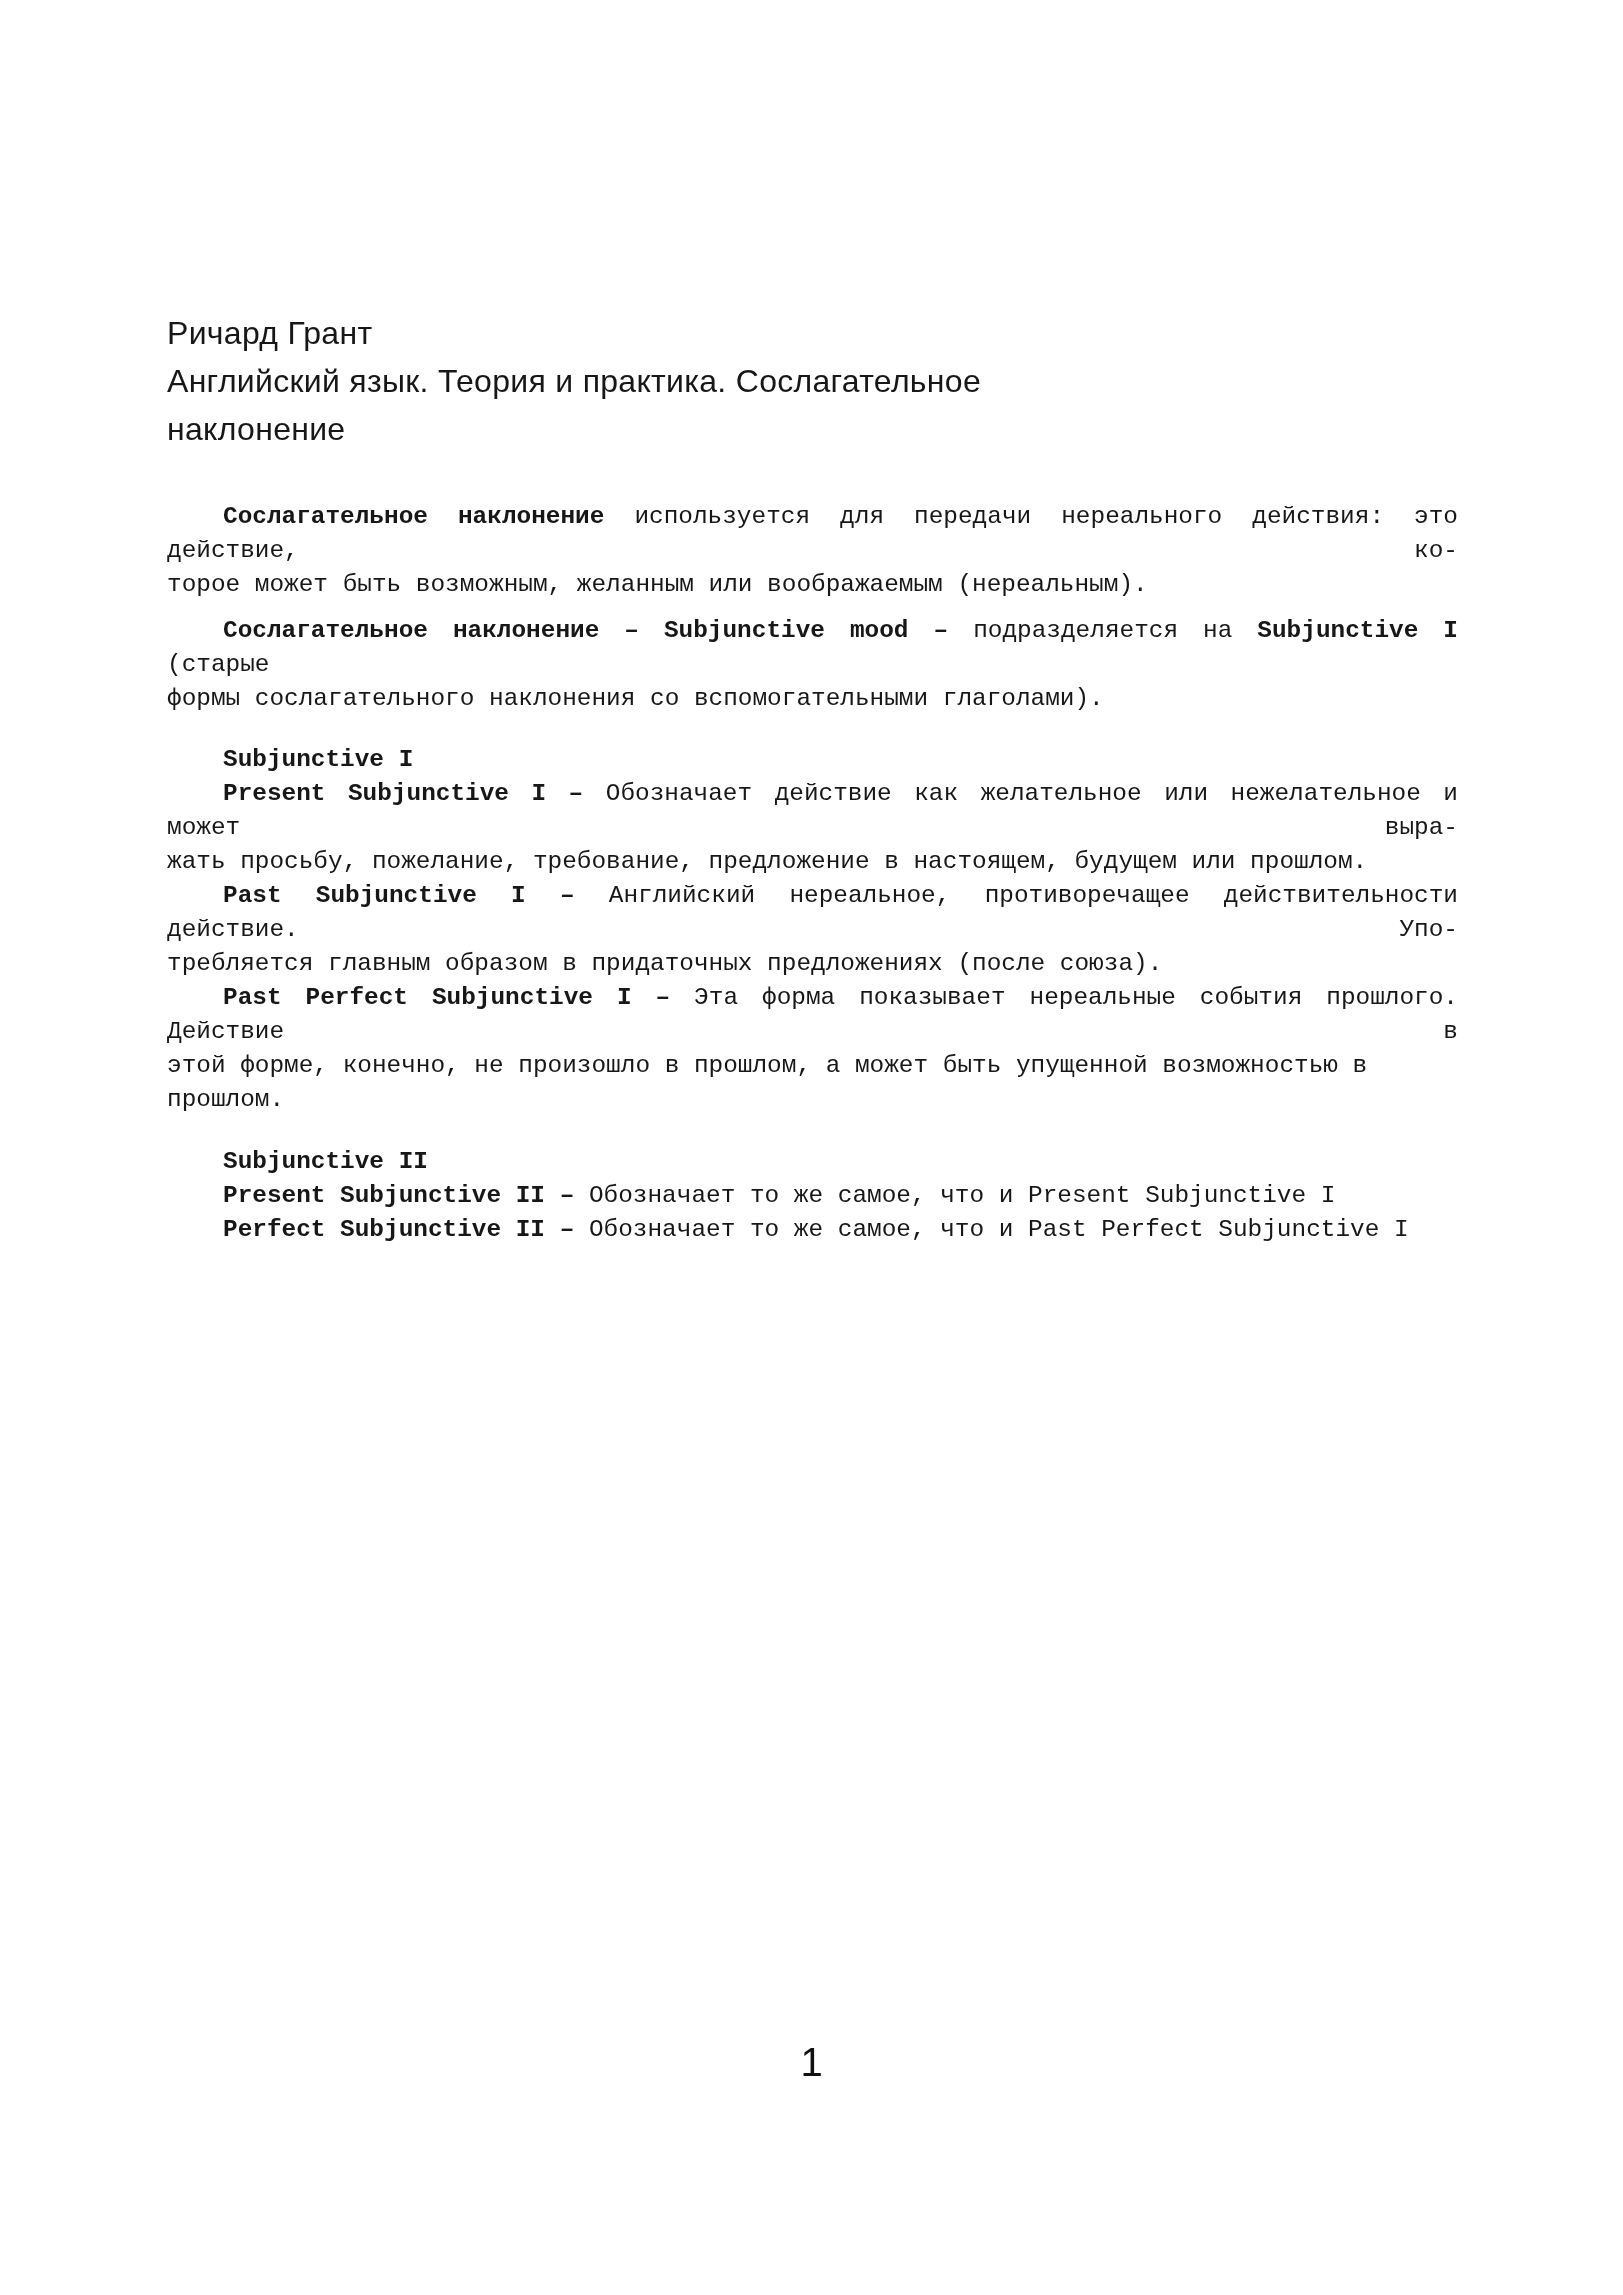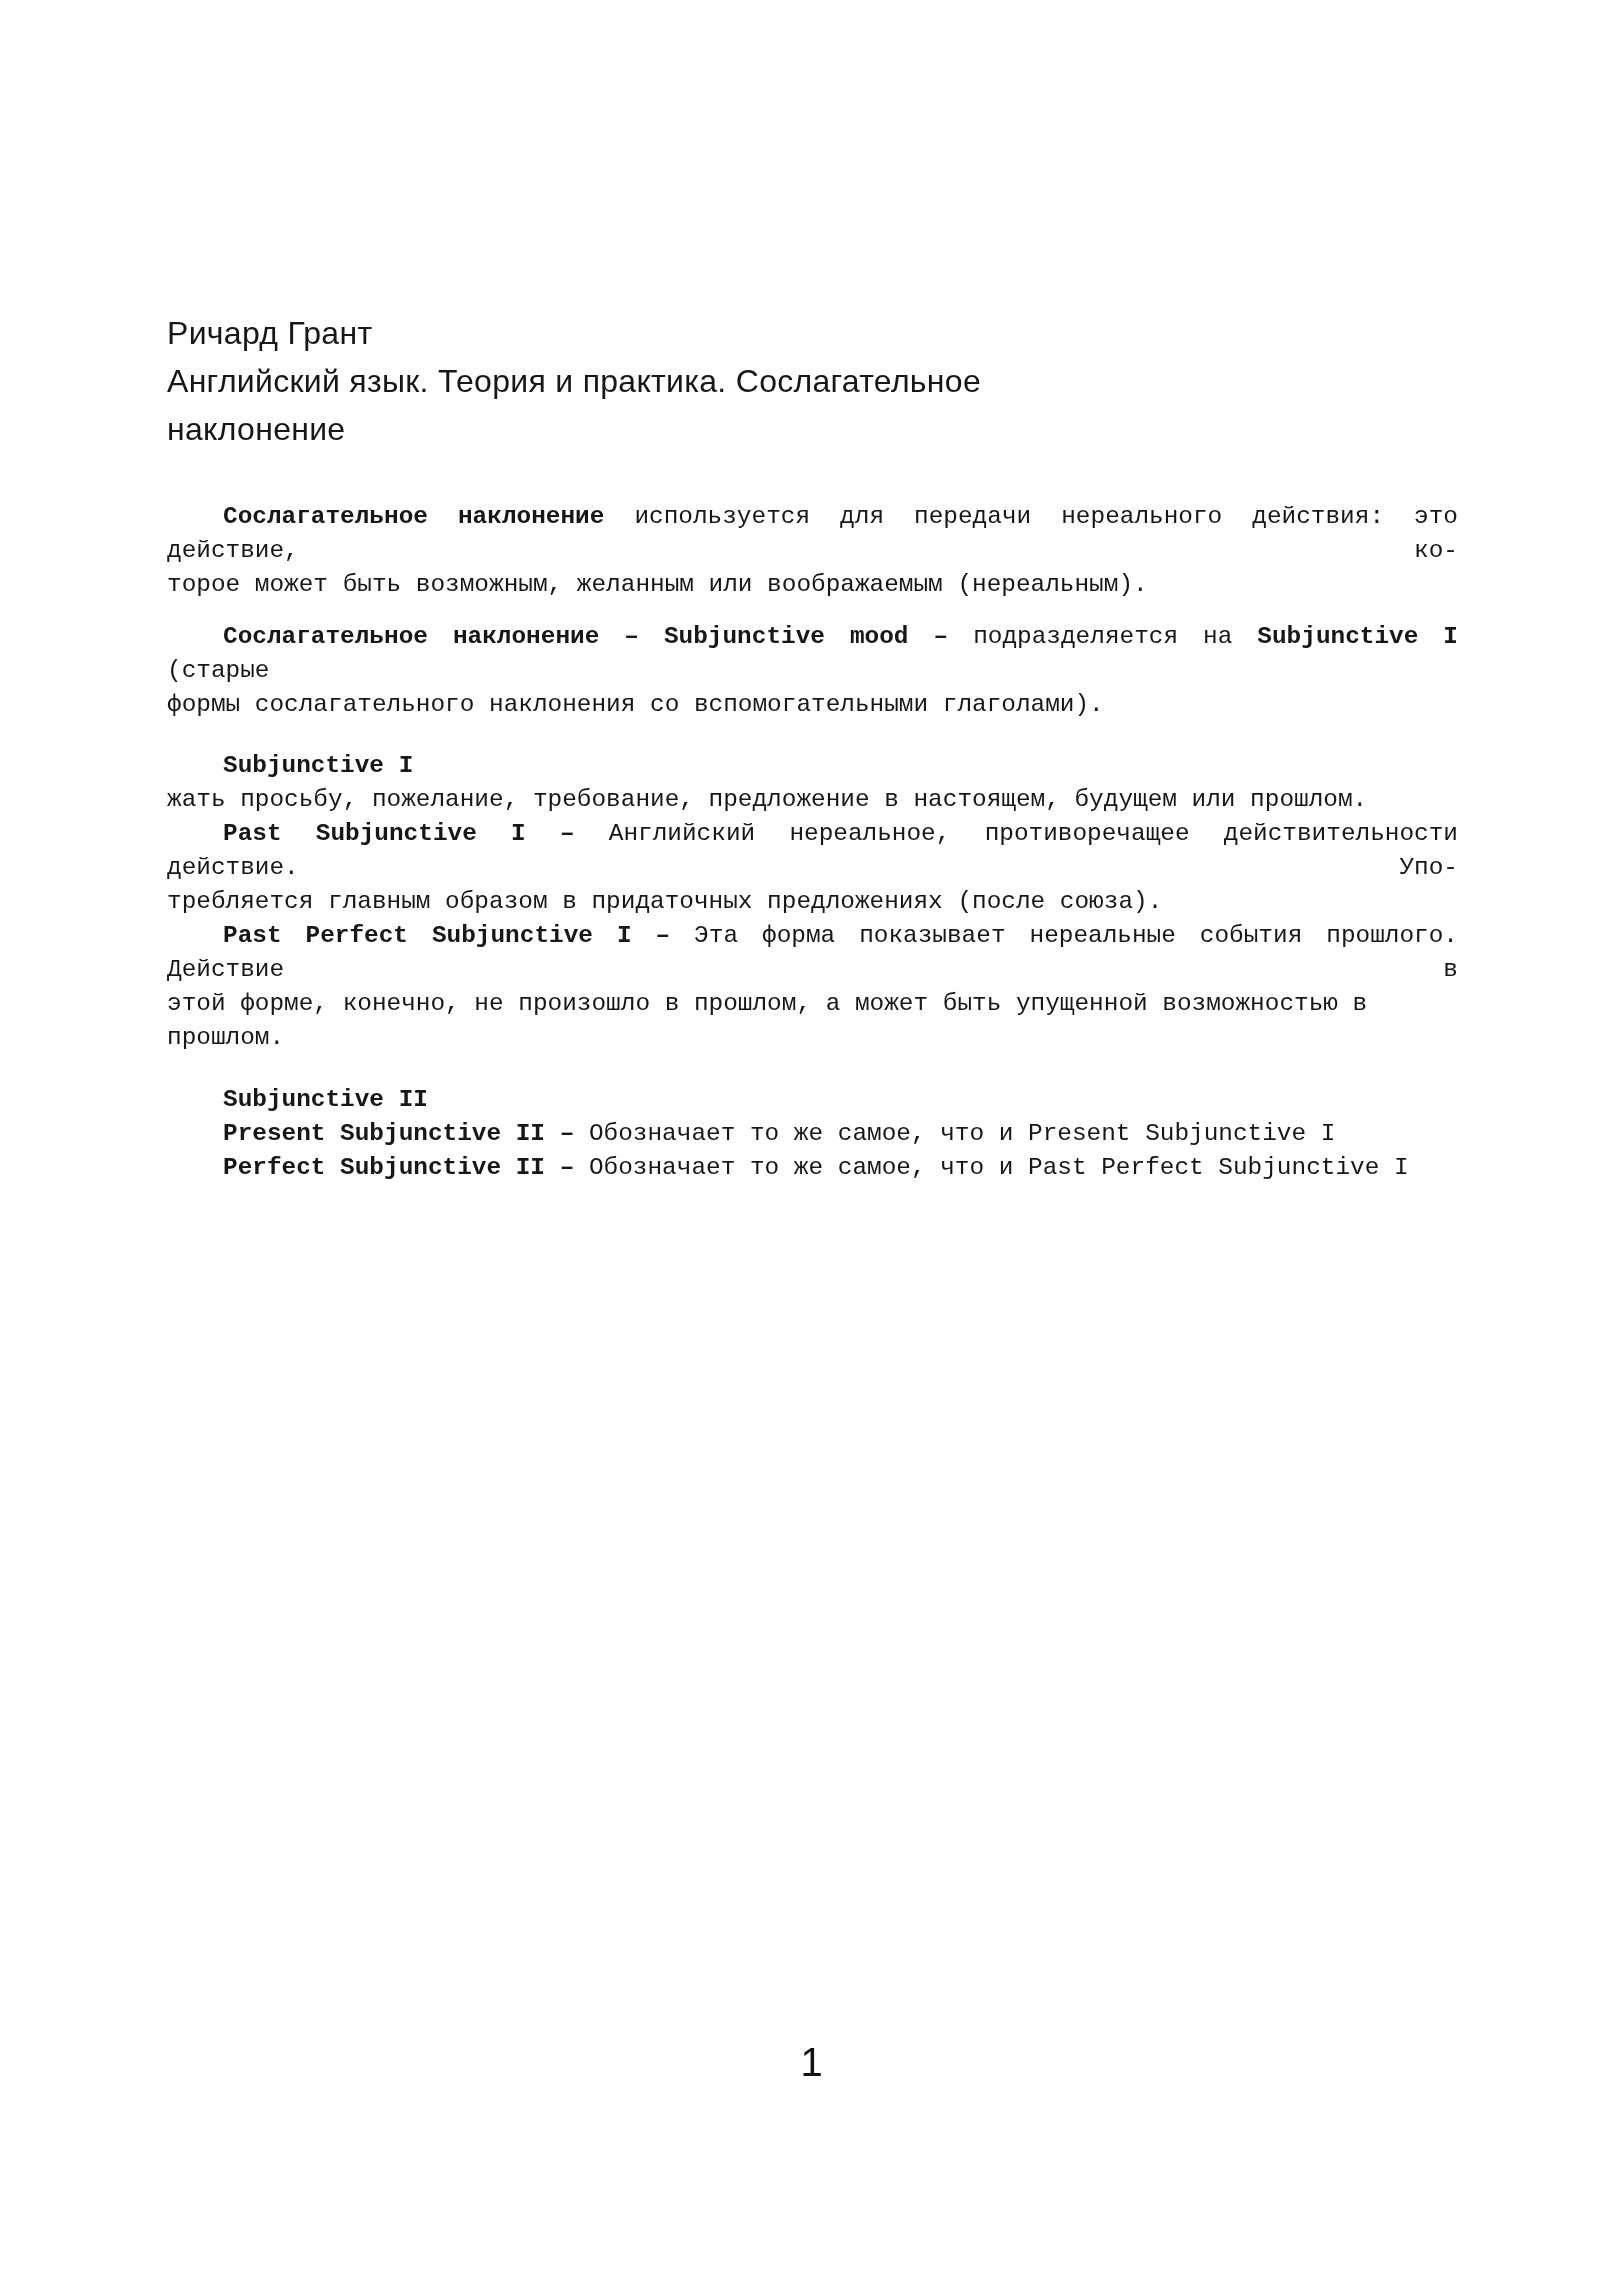--- a/index.html
+++ b/index.html
@@ -29,21 +29,21 @@
     line-height: 48px;
     font-weight: 400;
     letter-spacing: 0.3px;
   }
   .block {
     font-size: 24.4px;
     line-height: 34px;
     font-family: Liberation Mono, monospace;
   }
   .block-intro        { margin-top: 47px; }
-  .block-definition   { margin-top: 18px; }
+  .block-definition   { margin-top: 12px; }
   .block-subjunctive1 { margin-top: 27px; }
   .block-subjunctive2 { margin-top: 28px; }
   .line {
     text-align: left;
     white-space: normal;
   }
   .line.just {
     text-align: justify;
     text-align-last: justify;
   }
@@ -80,20 +80,21 @@
         <div class="line"><span>торое может быть возможным, желанным или воображаемым (нереальным).</span></div>
       </div>
 
     <div class="block block-definition">
         <div class="line just indent"><b>Сослагательное наклонение – Subjunctive mood –</b><span> подразделяется на </span><b>Subjunctive I</b><span> (старые</span></div>
         <div class="line"><span>формы сослагательного наклонения со вспомогательными глаголами).</span></div>
       </div>
 
     <div class="block block-subjunctive1">
         <div class="line indent"><b>Subjunctive I</b></div>
+        <div class="line just indent"><b>Present Subjunctive I –</b><span> Обозначает действие как желательное или нежелательное и может выра-</span></div>
         <div class="line"><span>жать просьбу, пожелание, требование, предложение в настоящем, будущем или прошлом.</span></div>
         <div class="line just indent"><b>Past Subjunctive I –</b><span> Английский нереальное, противоречащее действительности действие. Упо-</span></div>
         <div class="line"><span>требляется главным образом в придаточных предложениях (после союза).</span></div>
         <div class="line just indent"><b>Past Perfect Subjunctive I –</b><span> Эта форма показывает нереальные события прошлого. Действие в</span></div>
         <div class="line"><span>этой форме, конечно, не произошло в прошлом, а может быть упущенной возможностью в прошлом.</span></div>
       </div>
 
     <div class="block block-subjunctive2">
         <div class="line indent"><b>Subjunctive II</b></div>
         <div class="line indent"><b>Present Subjunctive II –</b><span> Обозначает то же самое, что и Present Subjunctive I</span></div>

